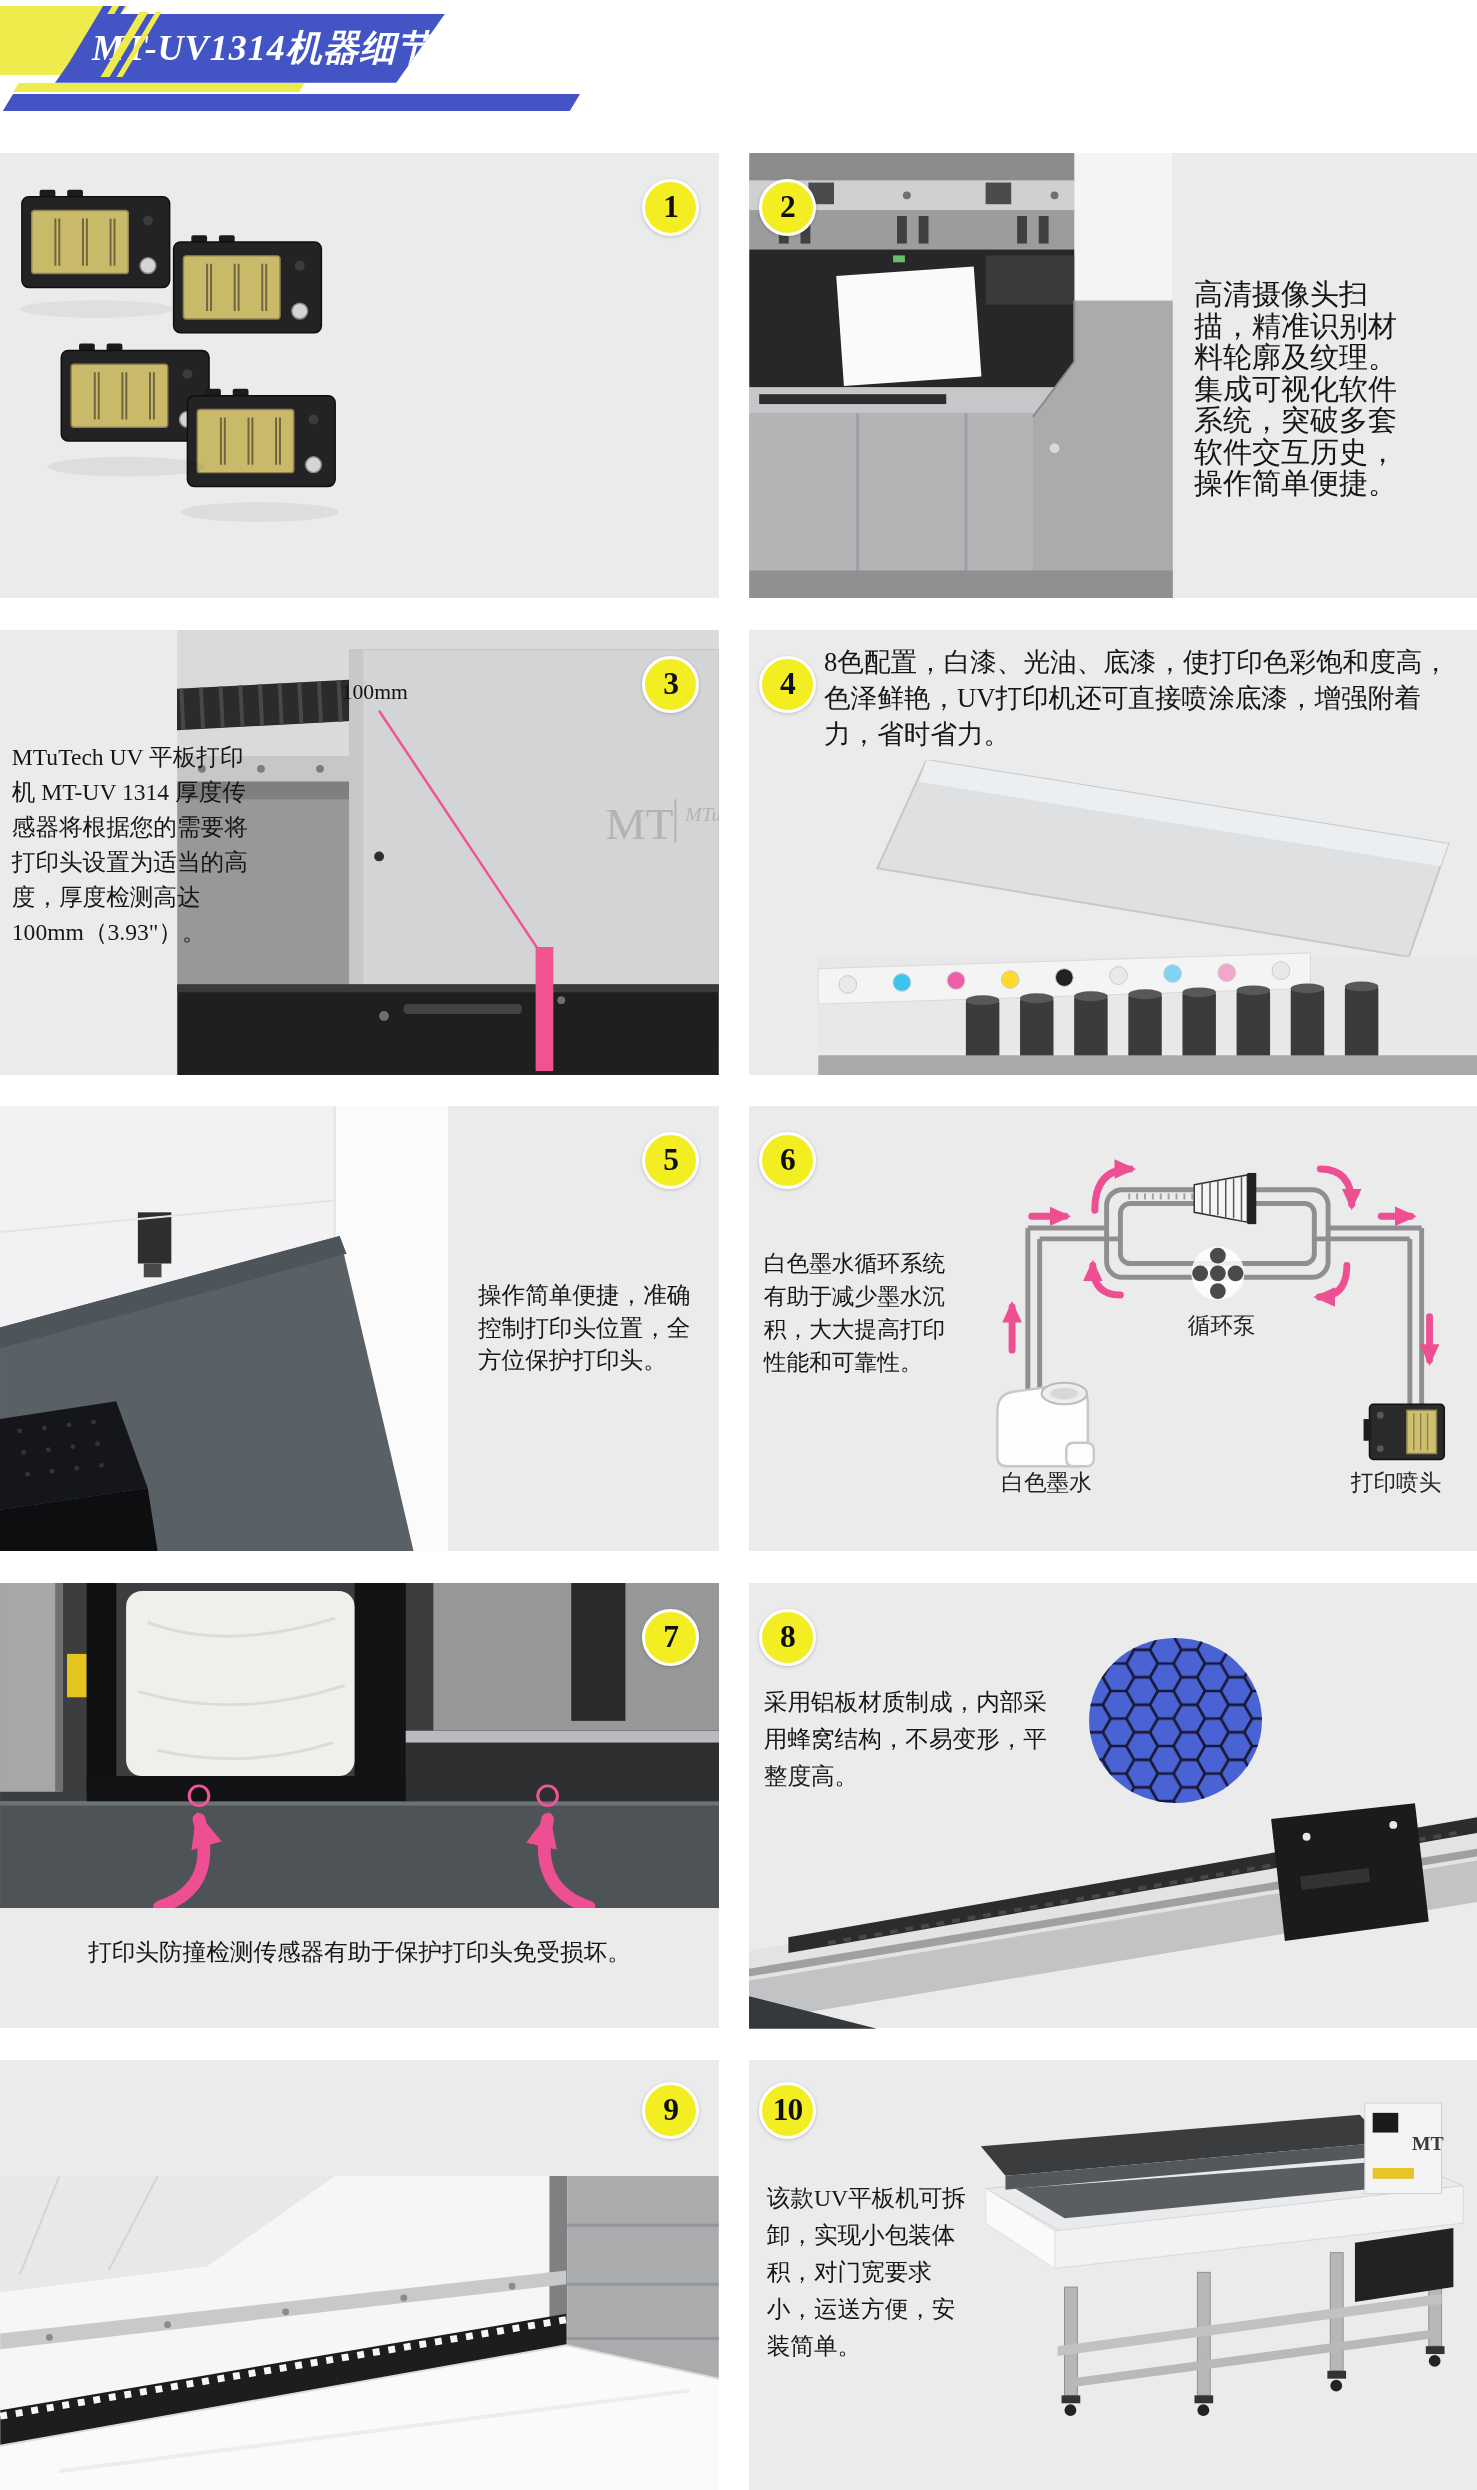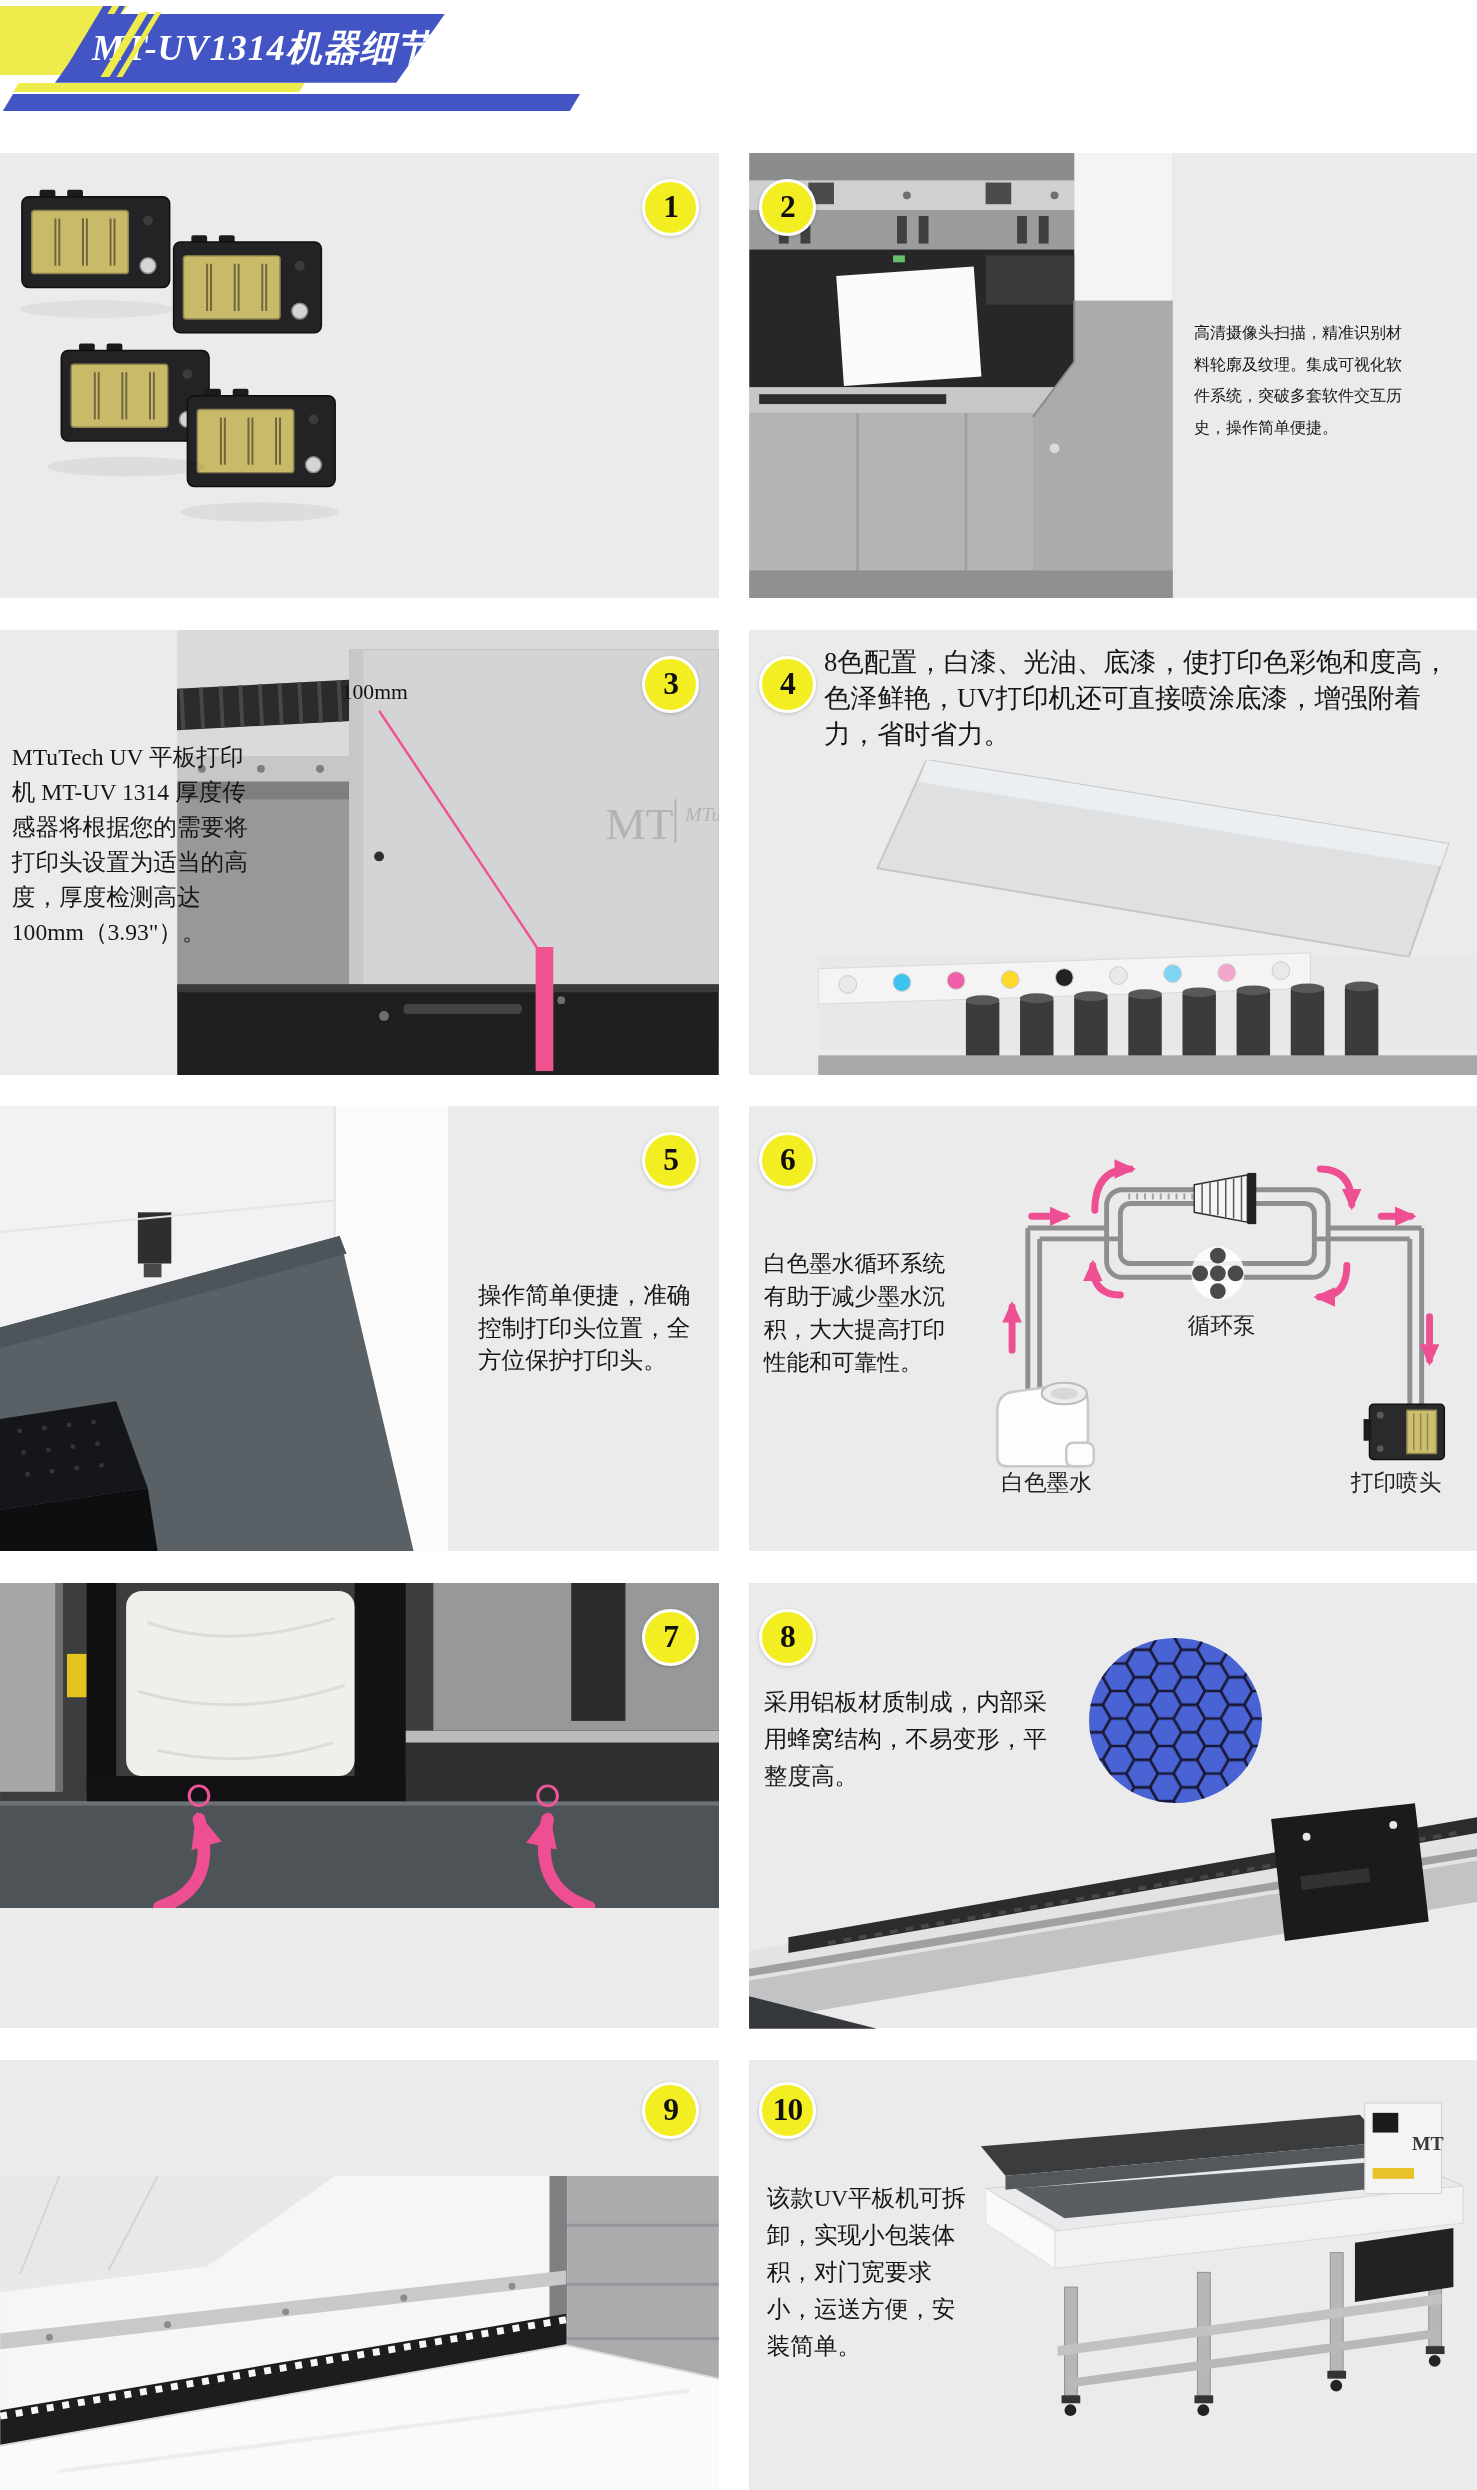--- a/index.html
+++ b/index.html
@@ -95,21 +95,21 @@
       <rect x="92" y="120" width="140" height="112" fill="#fafafa" transform="rotate(-4 162 176)"></rect>
       <rect x="0" y="238" width="330" height="26" fill="#c6c7c9"></rect>
       <rect x="10" y="245" width="190" height="10" fill="#2c2d2f"></rect>
       <rect x="0" y="264" width="330" height="188" fill="#b3b4b6"></rect>
       <path d="M110,264 V452 M220,264 V452" stroke="#a0a1a3" stroke-width="3"></path>
       <polygon points="330,150 430,150 430,452 288,452 288,268 330,212" fill="#aaabad"></polygon>
       <path d="M330,150 330,212 288,268" stroke="#8a8b8d" stroke-width="2" fill="none"></path>
       <circle cx="310" cy="300" r="5" fill="#d8d9db"></circle>
       <rect x="0" y="424" width="430" height="28" fill="#8f9092"></rect>
     </svg>
-    <div class="txt sans" style="left:445px;top:126px;width:219px;font-size:16px;line-height:31.5px;margin-top:38px;">高清摄像头扫描，精准识别材料轮廓及纹理。集成可视化软件系统，突破多套软件交互历史，操作简单便捷。</div>
+    <div class="txt sans" style="left:445px;top:126px;width:219px;font-size:29px;line-height:31.5px;">高清摄像头扫描，精准识别材料轮廓及纹理。集成可视化软件系统，突破多套软件交互历史，操作简单便捷。</div>
   </div>
 
   <div class="p" style="left:0;top:630px;width:719px;height:445px;">
     <div class="badge" style="left:642px;top:25.6px;">3</div>
     <svg style="left:177px;top:0;" width="542" height="445" viewBox="0 0 550 452">
       <rect x="0" y="0" width="550" height="452" fill="#d9dadc"></rect>
       <g transform="rotate(-3 90 75)">
         <rect x="-10" y="55" width="190" height="42" fill="#2b2b2d"></rect>
         <path d="M5,55 V97 M25,55 V97 M45,55 V97 M65,55 V97 M85,55 V97 M105,55 V97 M125,55 V97 M145,55 V97 M165,55 V97" stroke="#47484a" stroke-width="4"></path>
       </g>
@@ -309,20 +309,21 @@
       <rect x="412" y="150" width="318" height="12" fill="#babbbd"></rect>
       <rect x="0" y="222" width="730" height="108" fill="#4e5358"></rect>
       <rect x="0" y="222" width="730" height="4" fill="#6d7277"></rect>
       <circle cx="202" cy="216" r="10" fill="none" stroke="#f0559a" stroke-width="3"></circle>
       <circle cx="556" cy="216" r="10" fill="none" stroke="#f0559a" stroke-width="3"></circle>
       <g stroke="#ee4f92" stroke-width="13" fill="none" stroke-linecap="round">
         <path d="M162,329 Q222,310 202,240" marker-end="url(#ah7)"></path>
         <path d="M598,329 Q540,310 556,240" marker-end="url(#ah7)"></path>
       </g>
     </svg>
+    <div class="txt sans" style="left:0;top:353px;width:719px;font-size:23.6px;text-align:center;">打印头防撞检测传感器有助于保护打印头免受损坏。</div>
   </div>
 
   <div class="p" style="left:749px;top:1583px;width:729px;height:445px;">
     <div class="badge" style="left:9.9px;top:25.6px;">8</div>
     <div class="txt sans" style="left:14.8px;top:101px;width:296px;font-size:23.6px;line-height:37px;">采用铝板材质制成，内部采用蜂窝结构，不易变形，平整度高。</div>
     <svg style="left:338px;top:53px;" width="177" height="169" viewBox="0 0 180 172">
       <defs>
         <pattern id="hexp" width="48" height="28" patternUnits="userSpaceOnUse">
           <g stroke="#181836" stroke-width="2.5" fill="none">
             <path d="M-8,0 L0,-14 L16,-14 L24,0 L16,14 L0,14 Z"></path>

